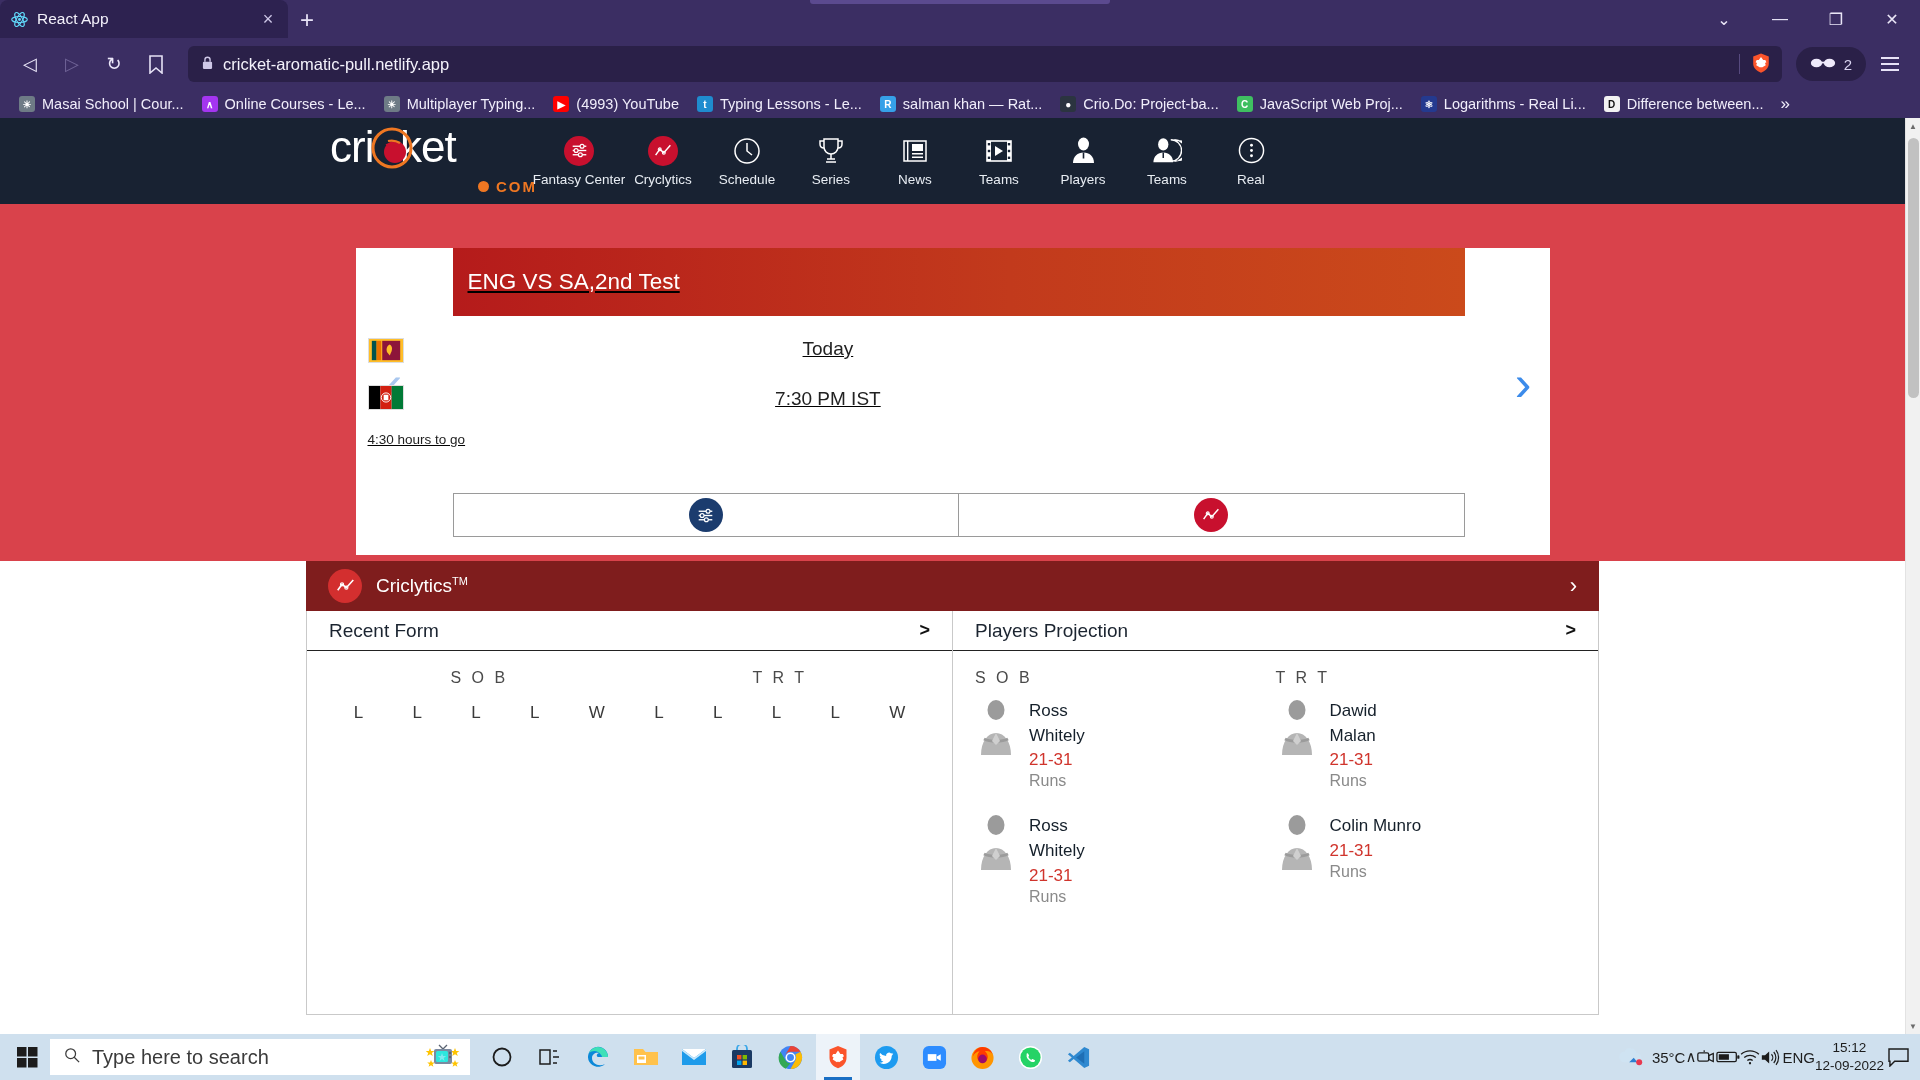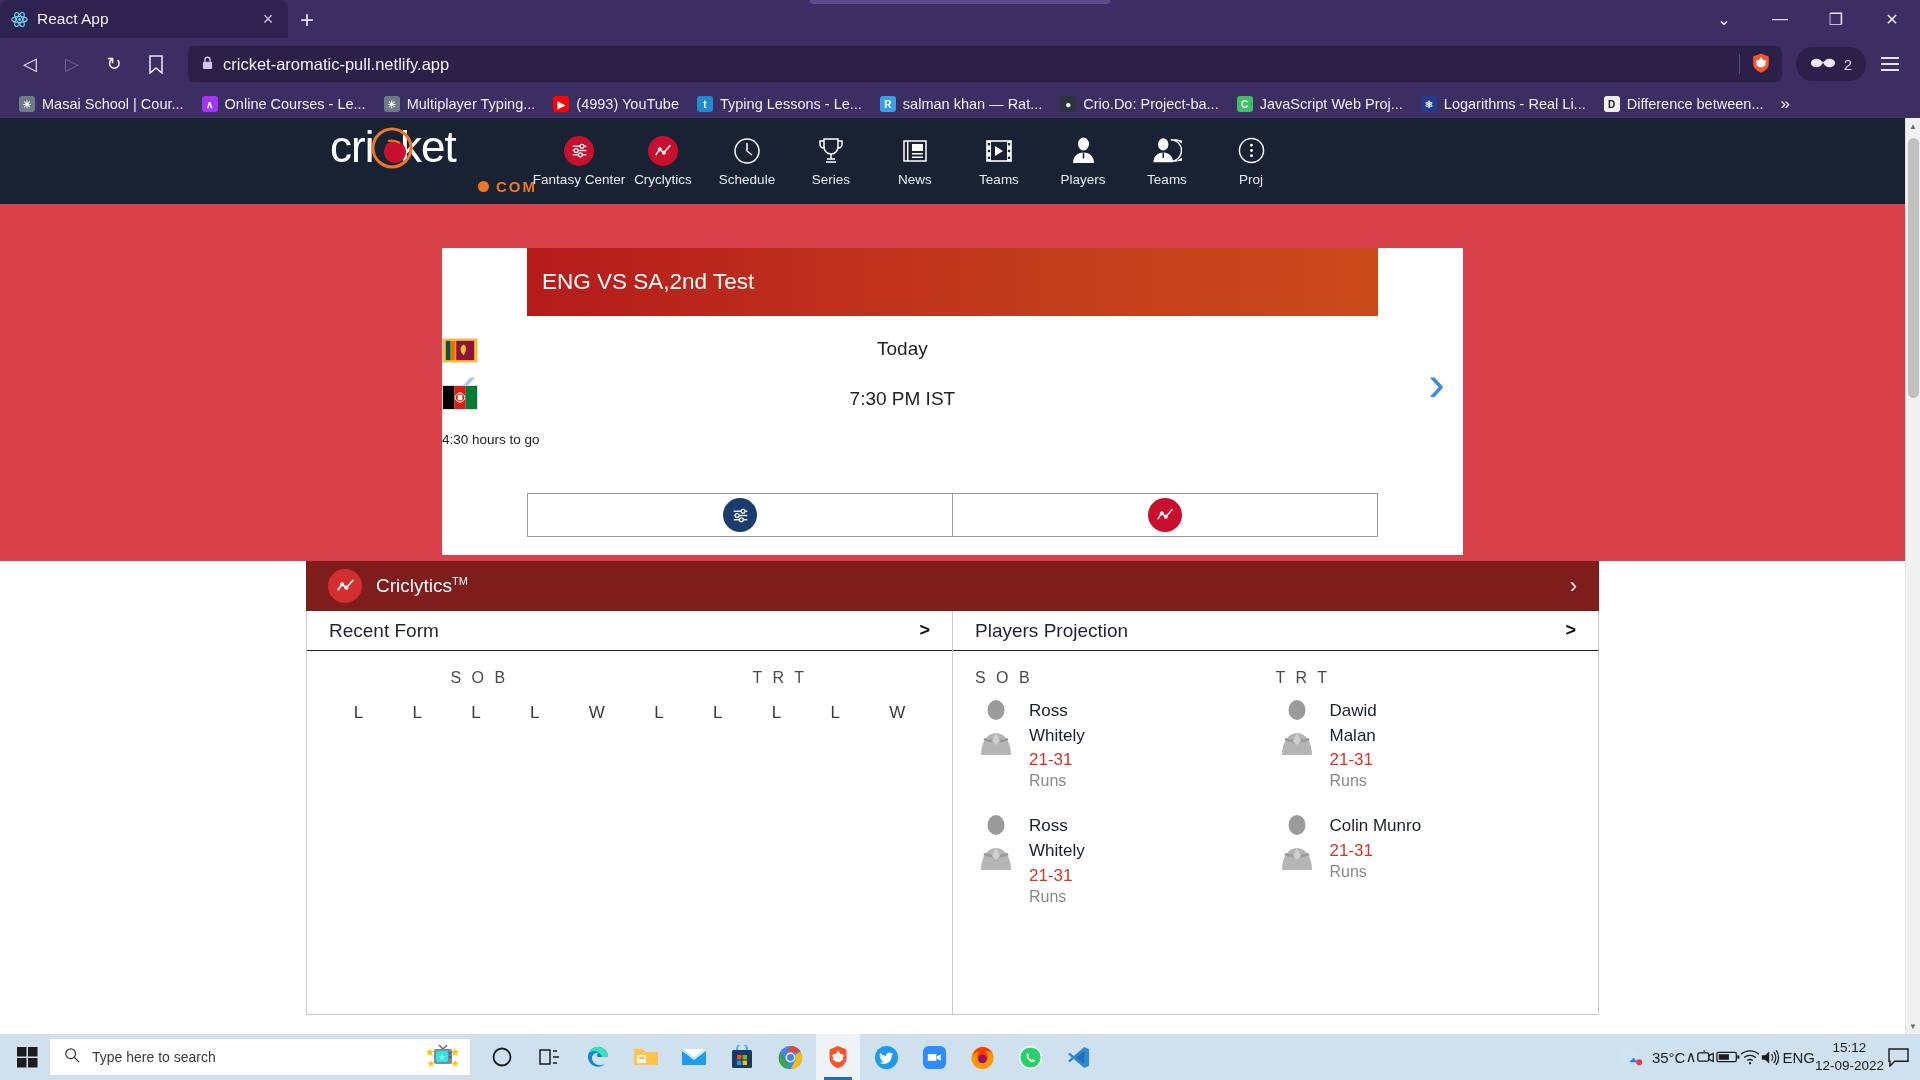--- a/index.html
+++ b/index.html
@@ -92,21 +92,21 @@
   .nav-ico { height:30px; display:flex; align-items:center; justify-content:center; color:#fff; }
   .nav-ico-circle {
     width:30px; height:30px; border-radius:50%; background:#c8102e;
     display:flex; align-items:center; justify-content:center;
   }
   .nav-label { color:#e8edf3; font-size:13.5px; white-space:nowrap; }
 
   
   .hero { background:#d9424b; padding: 22px 0 0 0; position:relative; }
   .match-card {
-    width: 1021px; margin: 0 auto; background:#fff; padding: 0 0 18px 0; position:relative;
+    width: 1194px; margin: 0 auto; background:#fff; padding: 0 0 18px 12px; position:relative;text-decoration:underline;
   }
   .match-banner {
     height: 68px; margin: 22px 85px 0 85px;
     background: linear-gradient(90deg, #b51b1b 0%, #c23a1c 55%, #cb4a1b 100%);
     display:flex; align-items:center; padding-left: 15px;
   }
   .match-title { color:#fff; font-size:22.5px; }
 
   .match-body { display:flex; align-items:flex-start; padding: 22px 0 0 0; position:relative; }
   .arrow-l, .arrow-r {
@@ -176,21 +176,21 @@
 
   
   .taskbar {
     height: 46px; background: #cfe0ee; display:flex; align-items:center; flex:none; padding-left: 4px;
   }
   .start { width:46px; height:46px; display:flex; align-items:center; justify-content:center; cursor:pointer; }
   .search-box {
     width: 420px; height: 36px; background:#fff; display:flex; align-items:center;
     padding: 0 10px 0 14px; gap: 12px; cursor:text;
   }
-  .search-text { color:#3b3b3b; font-size:14px; flex:1; }
+  .search-text { color:#3b3b3b; font-size:20px; flex:1; }
   .tb-apps { display:flex; align-items:center; gap: 4px; margin-left: 10px; }
   .tb-app { width:44px; height:46px; display:flex; align-items:center; justify-content:center; cursor:pointer; position:relative; }
   .tb-app.active { background: rgba(255,255,255,0.62); }
   .tb-app.active::after { content:''; position:absolute; bottom:0; left:8px; right:8px; height:3px; background:#1a6fc4; }
   .tray { margin-left:auto; display:flex; align-items:center; gap: 0; padding-right: 8px; }
   .tray-item { display:flex; align-items:center; gap:7px; color:#1c1c1c; font-size:15px; cursor:pointer; }
   .clock { text-align:center; color:#1c1c1c; font-size:13.5px; line-height:1.35; cursor:pointer; }
   .notif { width:28px; height:28px; display:flex; align-items:center; justify-content:center; cursor:pointer; }
 </style>
 </head>
@@ -439,21 +439,21 @@
 
           <div class="nav-item">
             <span class="nav-ico">
               <svg width="27" height="27" viewBox="0 0 28 28">
                 <circle cx="14" cy="14" r="12.5" fill="none" stroke="#fff" stroke-width="1.5"></circle>
                 <circle cx="14" cy="8.5" r="1.5" fill="#fff"></circle>
                 <circle cx="14" cy="14" r="1.5" fill="#fff"></circle>
                 <circle cx="14" cy="19.5" r="1.5" fill="#fff"></circle>
               </svg>
             </span>
-            <span class="nav-label">Proj</span>
+            <span class="nav-label">Real</span>
           </div>
 
         </div>
       </div>
 
       <div class="hero">
         <div class="match-card">
 
           <div class="match-banner">
             <span class="match-title">ENG VS SA,2nd Test</span>

